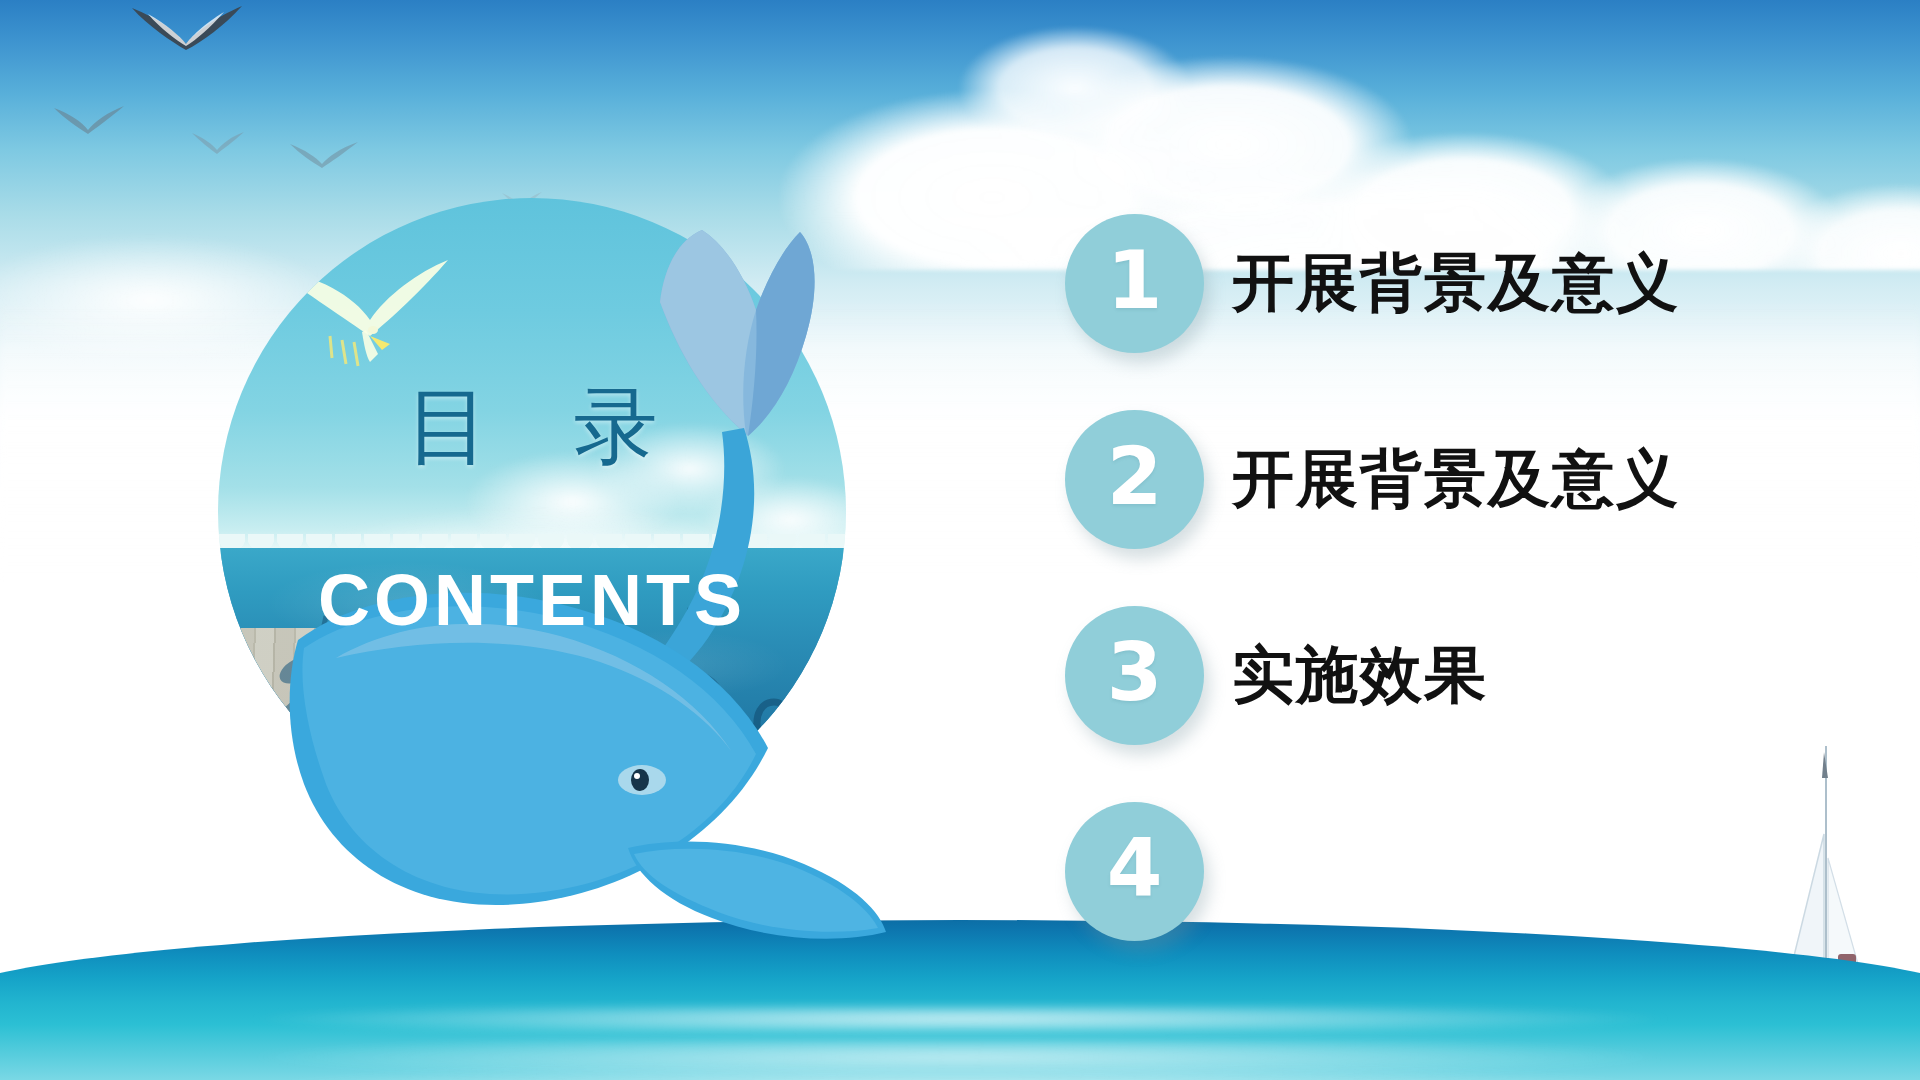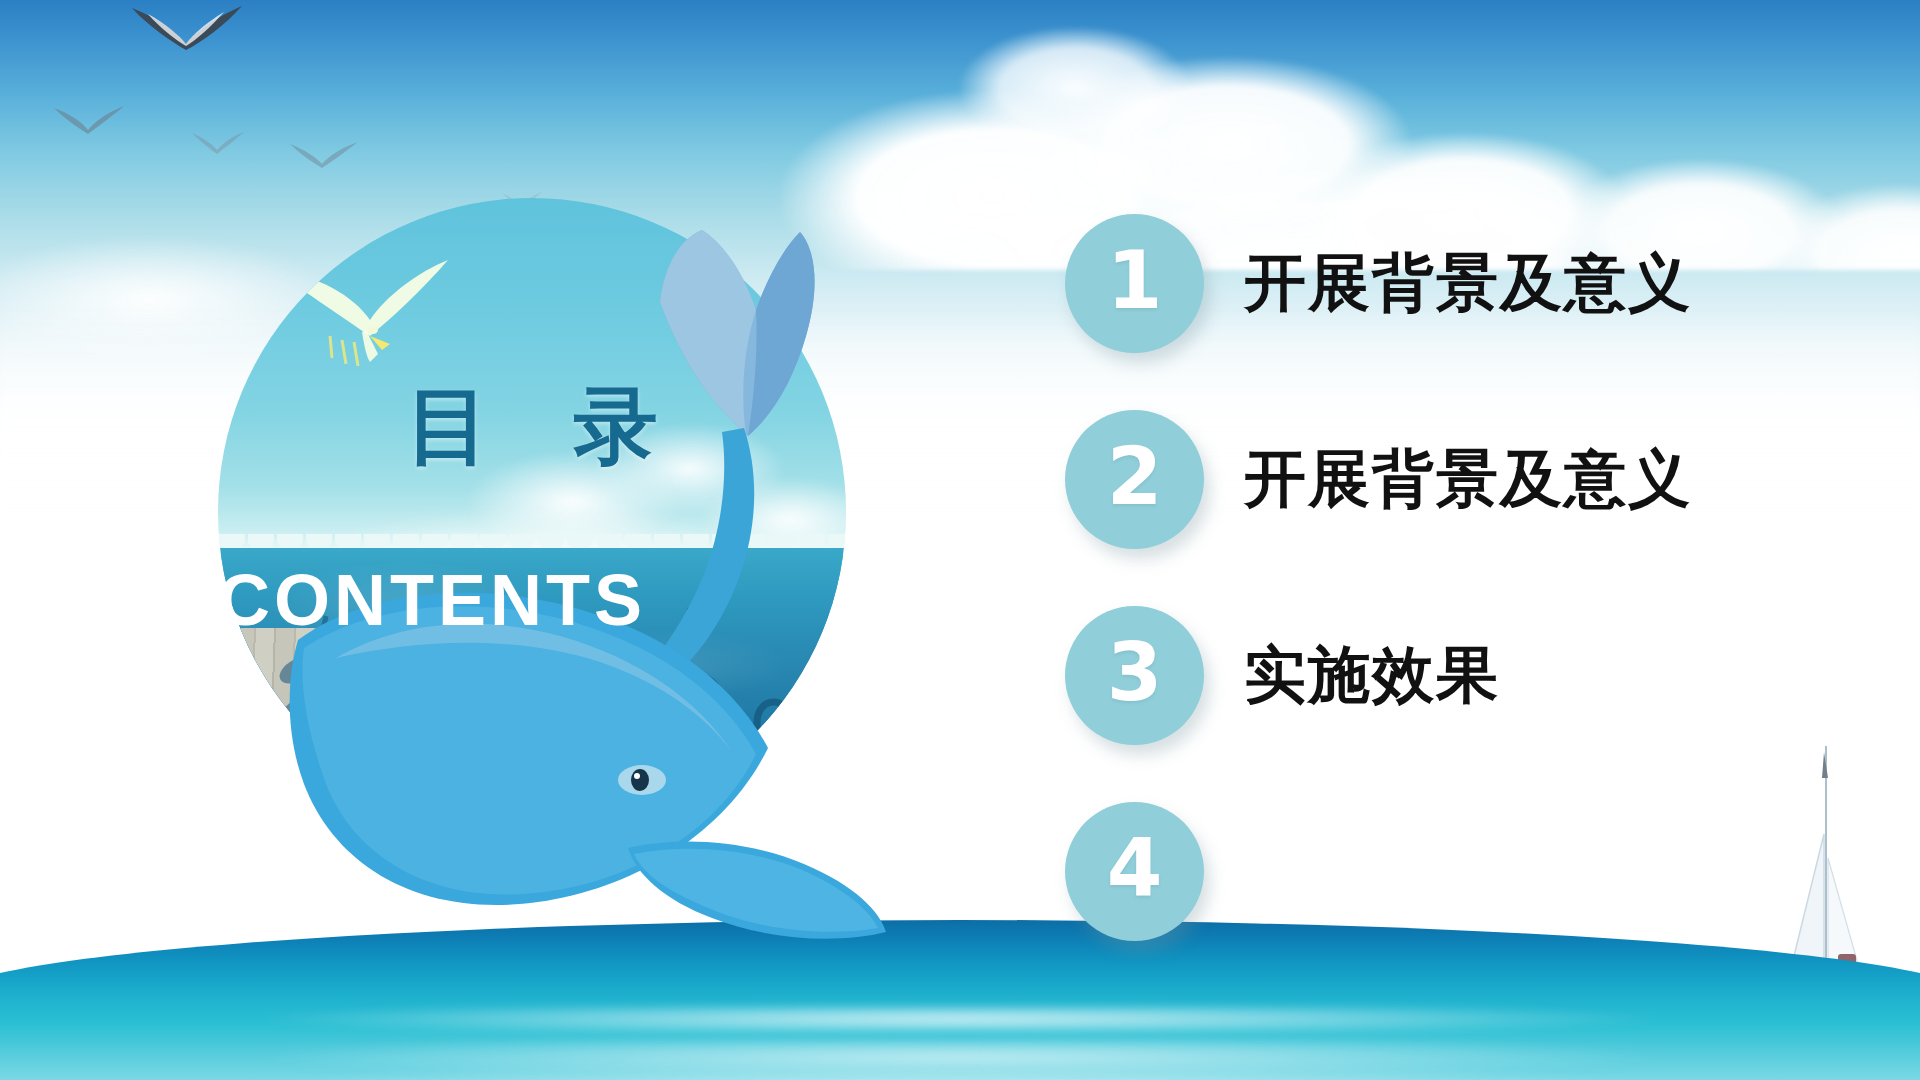--- a/index.html
+++ b/index.html
@@ -163,28 +163,28 @@
     opacity:.95;
   }
 
   
   .whale{position:absolute;left:-10px;top:-10px;width:660px;height:660px;overflow:visible;}
 
   
   .sc-title{
     position:absolute;left:0;top:186px;width:628px;text-align:center;
     font-family:"Liberation Sans","DejaVu Sans",sans-serif;
-    font-weight:bold;font-size:84px;letter-spacing:30px;
+    font-weight:normal;font-size:84px;letter-spacing:30px;
     color:#16698f;
     text-shadow:0 2px 4px rgba(255,255,255,.45);
     line-height:1;
     padding-left:30px;box-sizing:border-box;
   }
   .sc-sub{
-    position:absolute;left:0;top:366px;width:628px;
+    position:absolute;left:0;top:366px;width:628px;text-align:center;
     font-family:"Liberation Sans","DejaVu Sans",sans-serif;
     font-weight:bold;font-size:72px;letter-spacing:4px;
     color:#ffffff;
     line-height:1;
   }
 
   
   .agenda{
     position:absolute;left:1065px;top:185px;width:780px;
   }
@@ -204,21 +204,21 @@
   .num-badge span{
     color:#ffffff;
     font-family:"DejaVu Sans","Liberation Sans",sans-serif;
     font-weight:bold;
     font-size:80px;
     line-height:1;
     margin-top:-4px;
     text-shadow:0 2px 3px rgba(80,140,155,.18);
   }
   .agenda-label{
-    margin-left:40px;
+    margin-left:28px;
     color:#111111;
     font-family:"DejaVu Sans","Liberation Sans",sans-serif;
     font-weight:bold;
     font-size:62px;
     letter-spacing:2px;
     white-space:nowrap;
   }
 </style>
 </head>
 <body>

